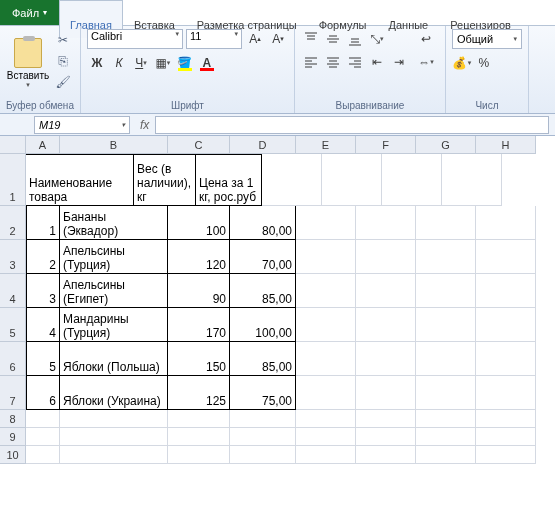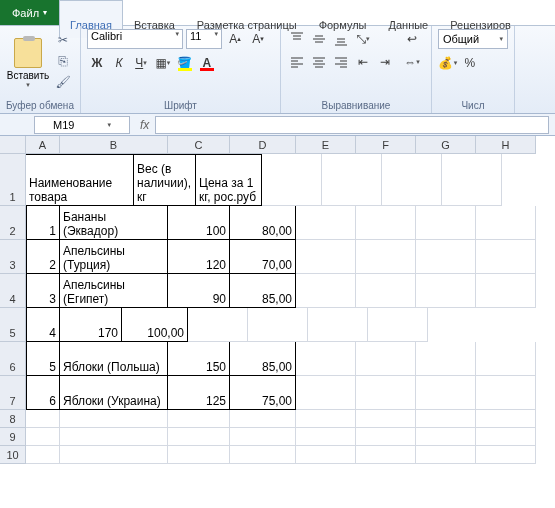--- a/index.html
+++ b/index.html
@@ -23,35 +23,35 @@
 .paste-icon { width: 28px; height: 30px; background: #f7e09a; border: 1px solid #c9a84a; border-radius: 2px; position: relative; }
 .paste-icon::before { content: ""; position: absolute; top: -3px; left: 8px; width: 12px; height: 5px; background: #b9b9b9; border-radius: 2px; }
 .paste-label { font-size: 10px; margin-top: 2px; }
 .mini-col { display: flex; flex-direction: column; gap: 3px; padding-top: 2px; }
 .mini { width: 18px; height: 18px; display: flex; align-items: center; justify-content: center; font-size: 12px; cursor: pointer; color: #4a5a75; }
 
 
 .font-row { display: flex; gap: 3px; align-items: center; margin-bottom: 4px; }
 .combo { background: #fff; border: 1px solid #abb8cc; height: 20px; display: flex; padding: 0 3px; font-size: 11px; }
 .combo.font { width: 96px; justify-content: space-between; }
-.combo.size { width: 36px; justify-content: space-between; }
+.combo.size { width: 56px; justify-content: space-between; }
 .arrow-dn { font-size: 7px; color: #555; }
 .btns-row { display: flex; gap: 2px; }
 .rb { width: 20px; height: 20px; display: flex; align-items: center; justify-content: center; cursor: pointer; font-size: 12px; color: #3b3b3b; border: 1px solid transparent; }
 .rb svg { width: 14px; height: 14px; }
 
 
 .align-col { display: flex; flex-direction: column; gap: 3px; }
 
 
 .num-combo { background: #fff; border: 1px solid #abb8cc; height: 20px; width: 70px; display: flex; align-items: center; justify-content: space-between; padding: 0 4px; font-size: 11px; }
 
 
 .fbar { display: flex; height: 22px; border-bottom: 1px solid #a7b8d0; background: #eef3fa; align-items: center; }
-.namebox { width: 96px; background: #fff; border: 1px solid #abb8cc; height: 18px; margin: 0 4px 0 34px; display: flex; align-items: center; padding: 0 18px; font-size: 11px; justify-content: space-between; }
+.namebox { width: 96px; background: #fff; border: 1px solid #abb8cc; height: 18px; margin: 0 4px 0 34px; display: flex; align-items: center; padding: 0 4px; font-size: 11px; justify-content: space-between; font-style: italic; }
 .fx { font-style: italic; color: #666; margin: 0 6px; font-size: 12px; }
 .finput { flex: 1; background: #fff; border: 1px solid #abb8cc; height: 18px; margin-right: 6px; }
 
 
 .grid { display: block; }
 .col-headers { display: flex; height: 18px; }
 .corner { width: 26px; background: #e9edf4; border-right: 1px solid #c2cbd8; border-bottom: 1px solid #c2cbd8; }
 .ch { background: #e9edf4; border-right: 1px solid #c2cbd8; border-bottom: 1px solid #c2cbd8; text-align: center; font-size: 11px; color: #3b3b3b; line-height: 18px; }
 .ch.A { width: 34px; } .ch.B { width: 108px; } .ch.C { width: 62px; } .ch.D { width: 66px; }
 .ch.E, .ch.F, .ch.G, .ch.H { width: 60px; }
@@ -286,20 +286,21 @@
         <div class="cell C num tb">90</div>
         <div class="cell D num tb">85,00</div>
         <div class="cell E"></div>
         <div class="cell F"></div>
         <div class="cell G"></div>
         <div class="cell H"></div>
       </div>
       <div class="row r-med">
         <div class="rh">5</div>
         <div class="cell A num tb tb-left">4</div>
+        <div class="cell B tb">Мандарины (Турция)</div>
         <div class="cell C num tb">170</div>
         <div class="cell D num tb">100,00</div>
         <div class="cell E"></div>
         <div class="cell F"></div>
         <div class="cell G"></div>
         <div class="cell H"></div>
       </div>
       <div class="row r-med">
         <div class="rh">6</div>
         <div class="cell A num tb tb-left">5</div>

